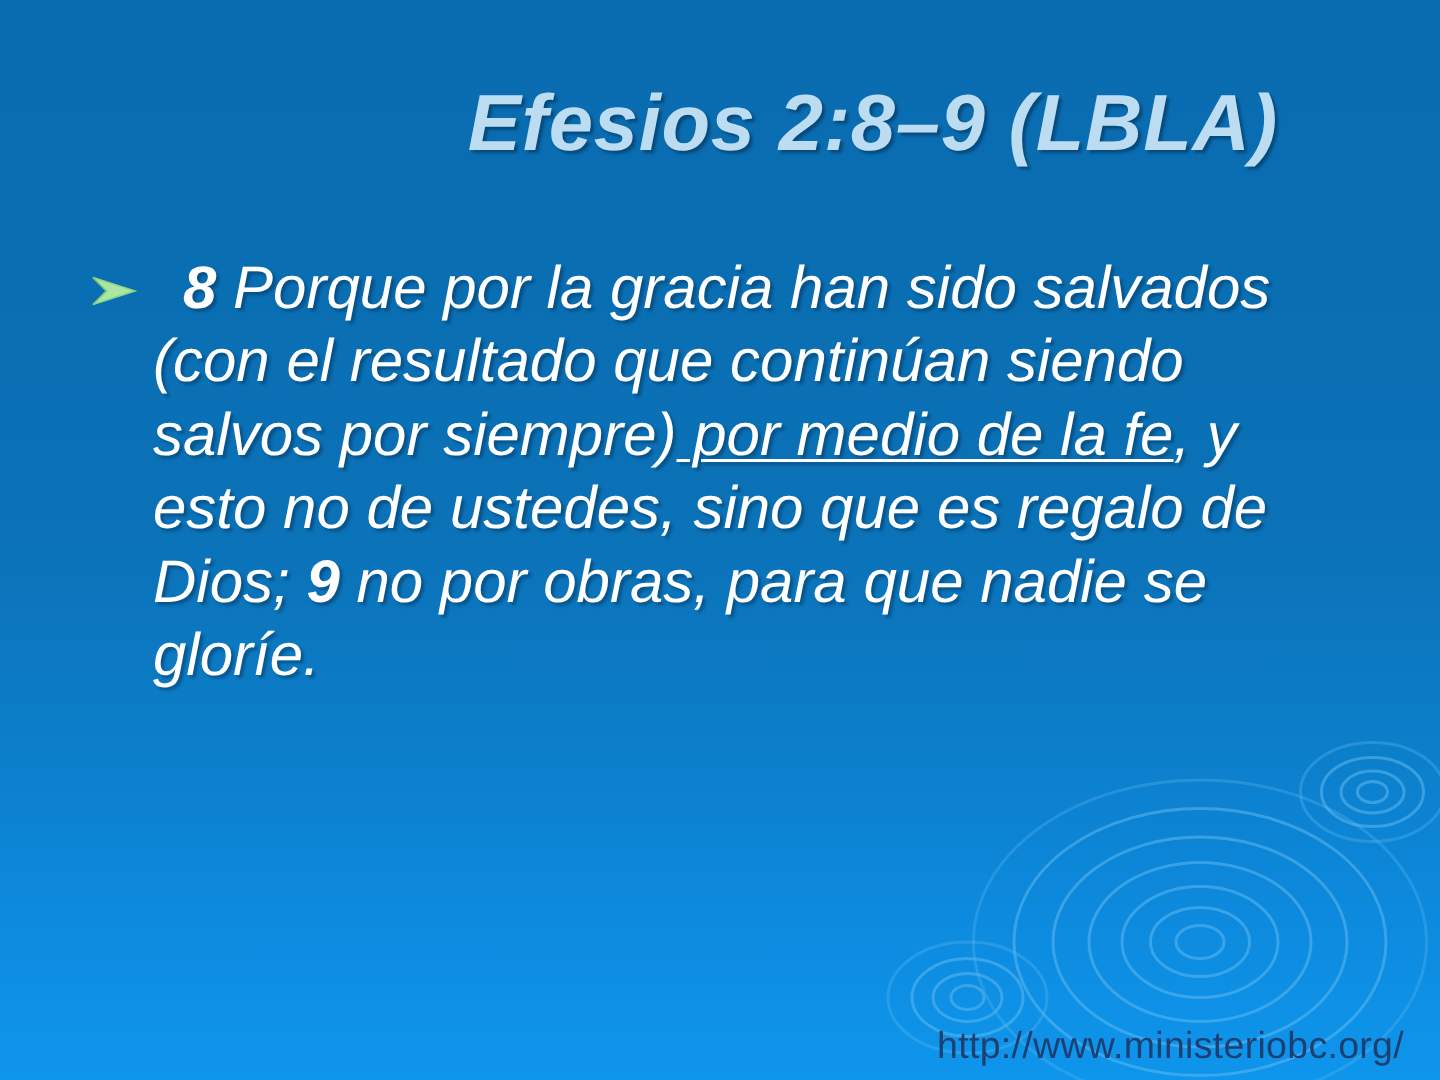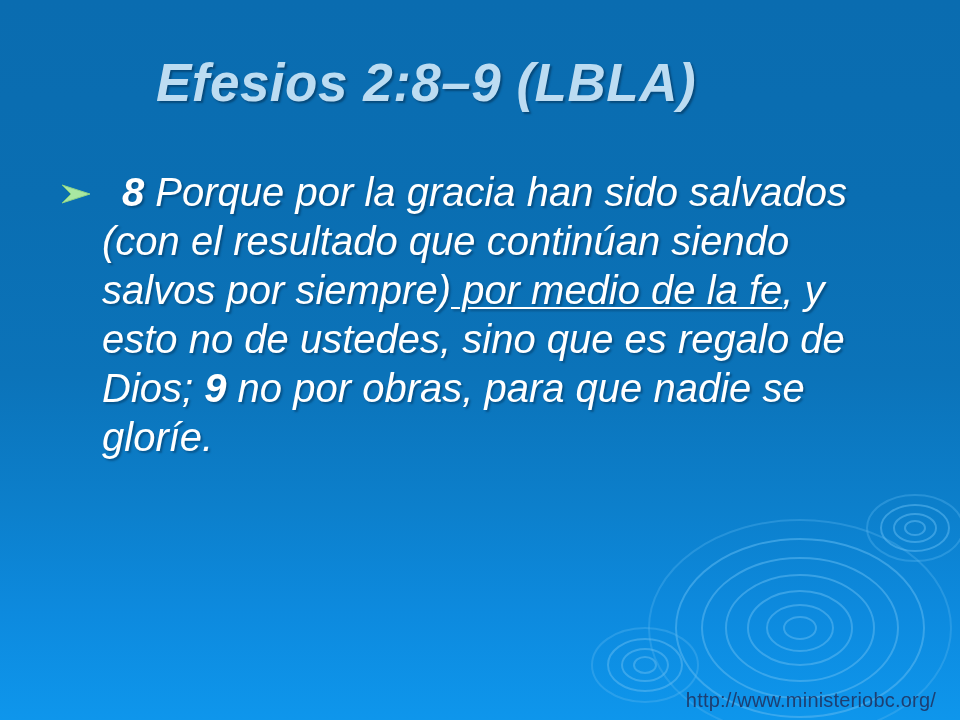--- a/index.html
+++ b/index.html
@@ -33,21 +33,21 @@
     height: 720px;
     pointer-events: none;
   }
 
   
   #title-area {
     position: absolute;
     left: 0;
     top: 52px;
     width: 852px;
-    text-align: center;
+    text-align: right;
   }
 
   #slide-title {
     display: inline-block;
     font-size: 53px;
     font-weight: bold;
     font-style: italic;
     letter-spacing: 0.5px;
     color: #bcdcf2;
     text-shadow: 2px 2px 2px rgba(3, 45, 80, 0.55);
@@ -94,21 +94,21 @@
     text-decoration: underline;
     text-decoration-thickness: 2px;
     text-underline-offset: 3px;
   }
 
   
   #footer {
     position: absolute;
     right: 24px;
     bottom: 8px;
-    font-size: 20px;
+    font-size: 25px;
     color: #1d3f72;
     letter-spacing: 0.2px;
     white-space: nowrap;
   }
 </style>
 </head>
 <body>
 
 <div id="slide">
 

